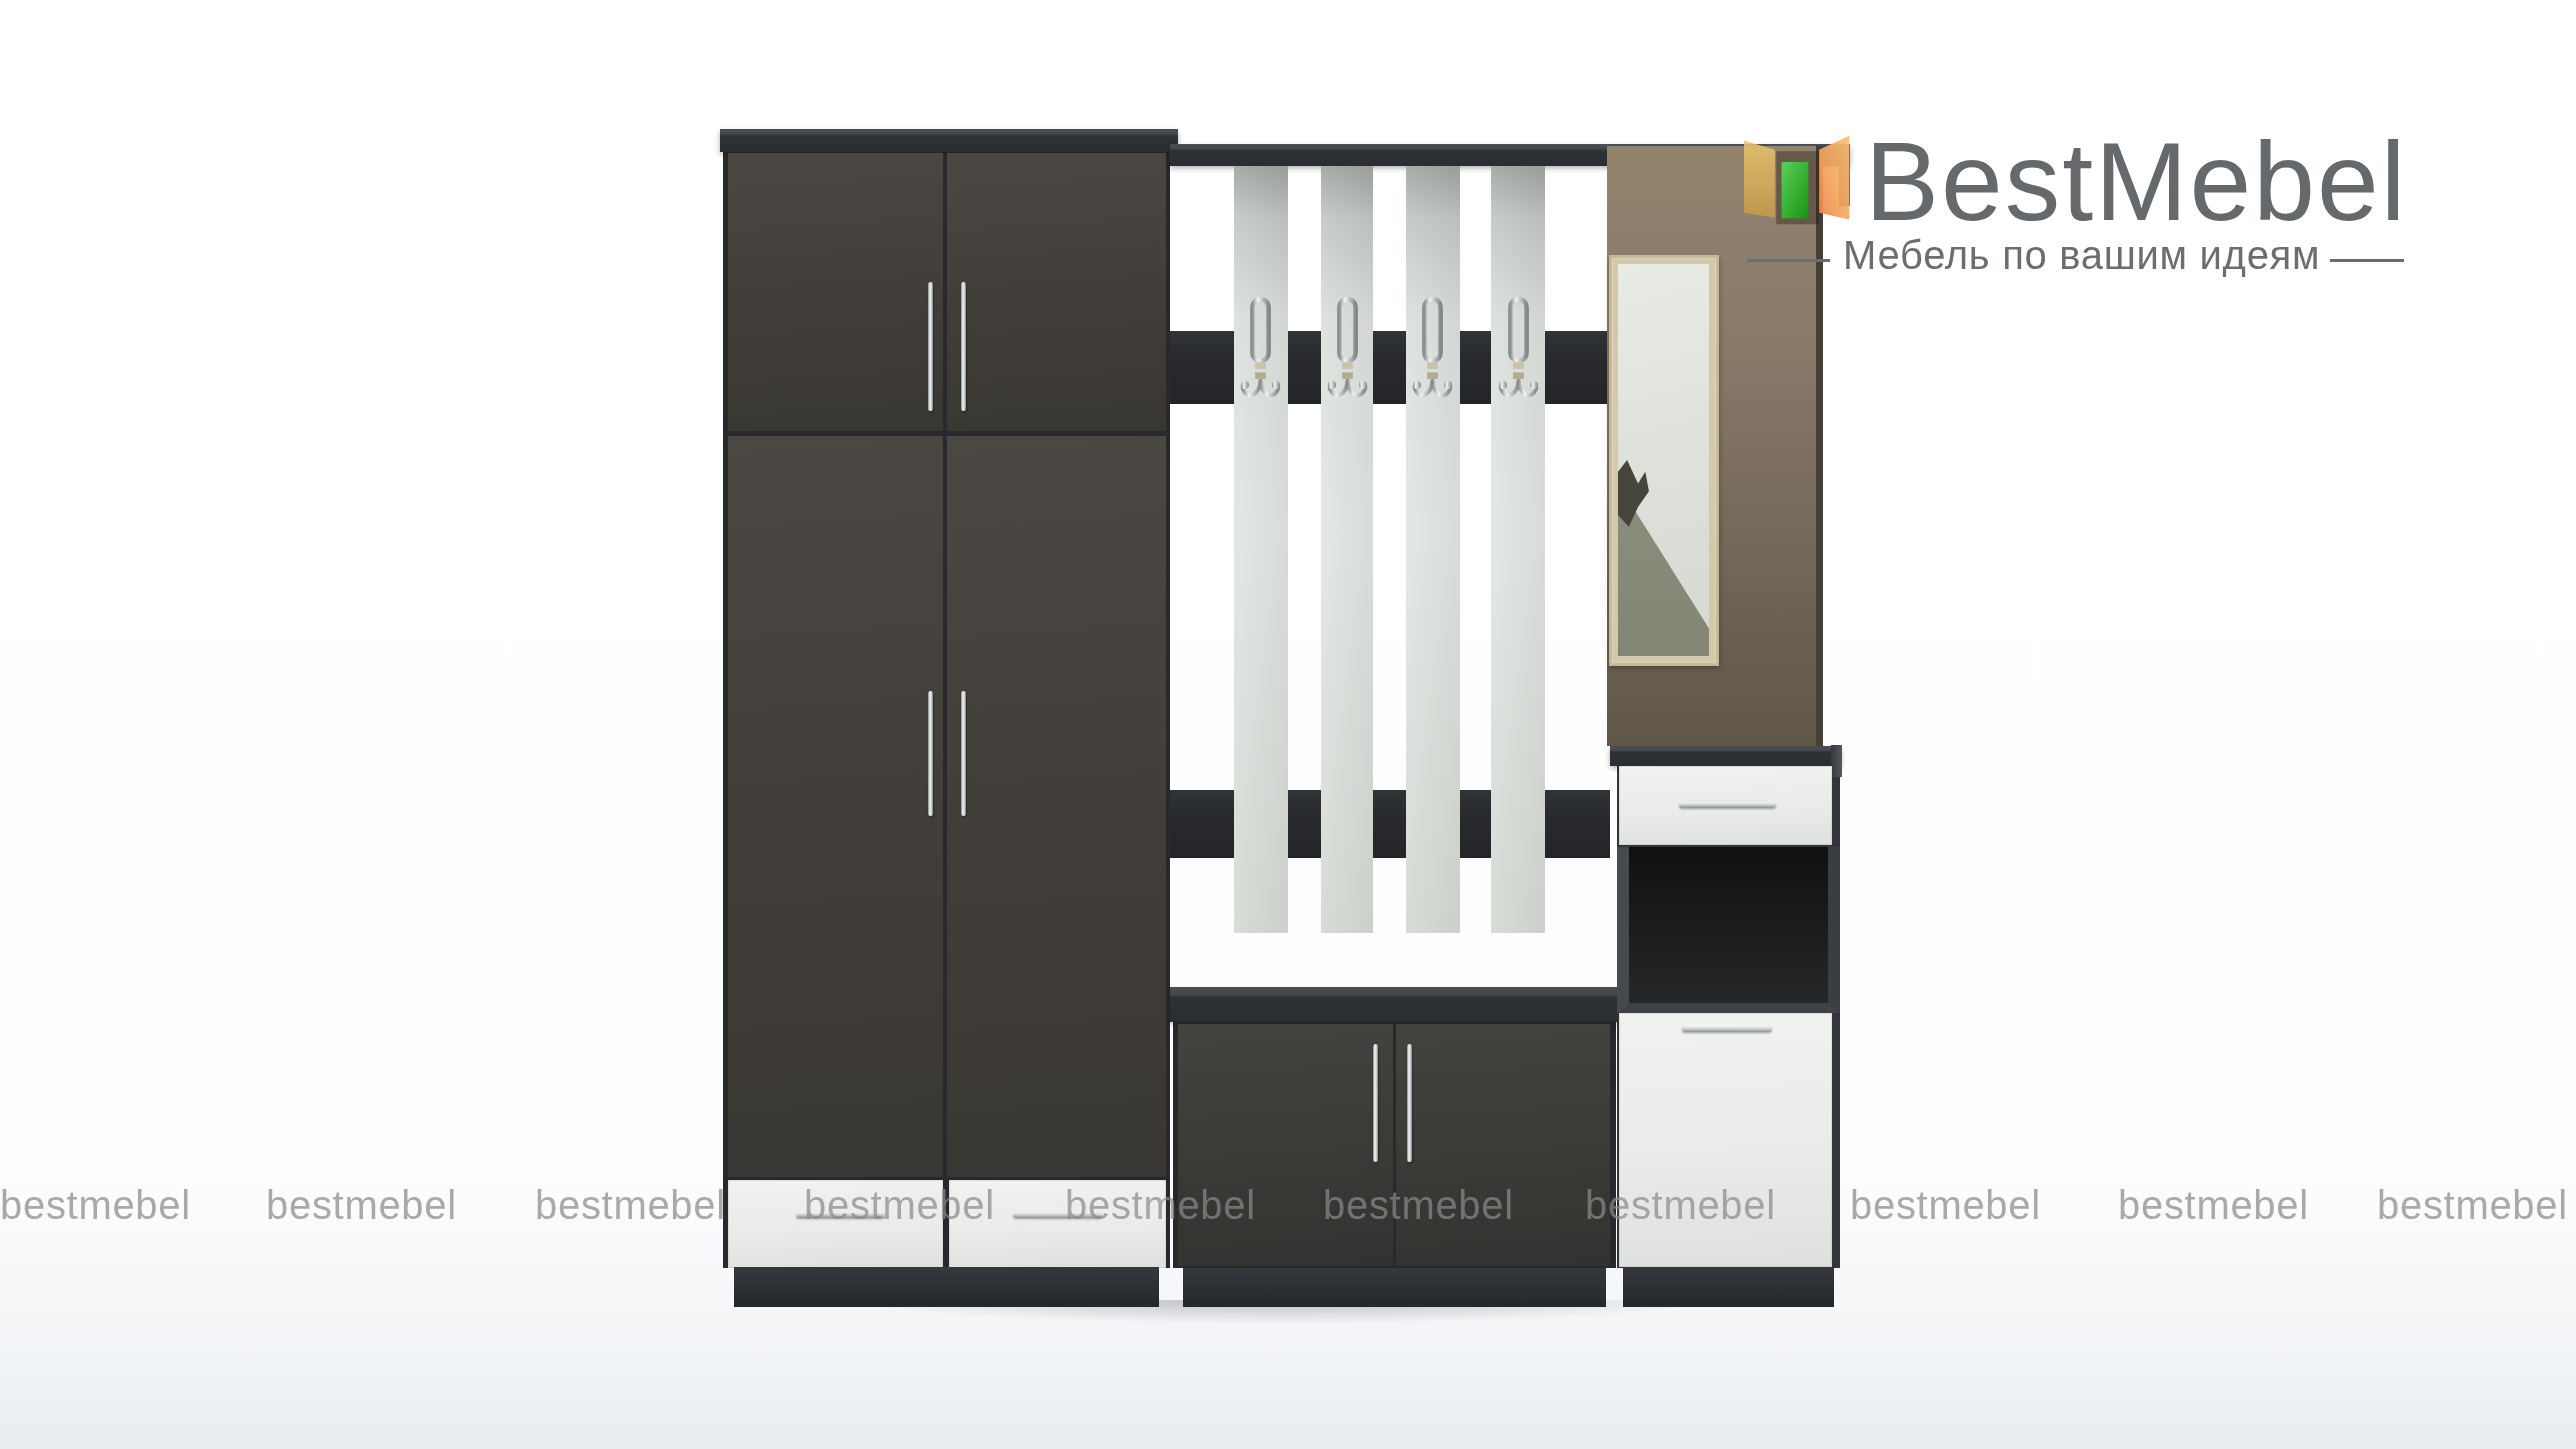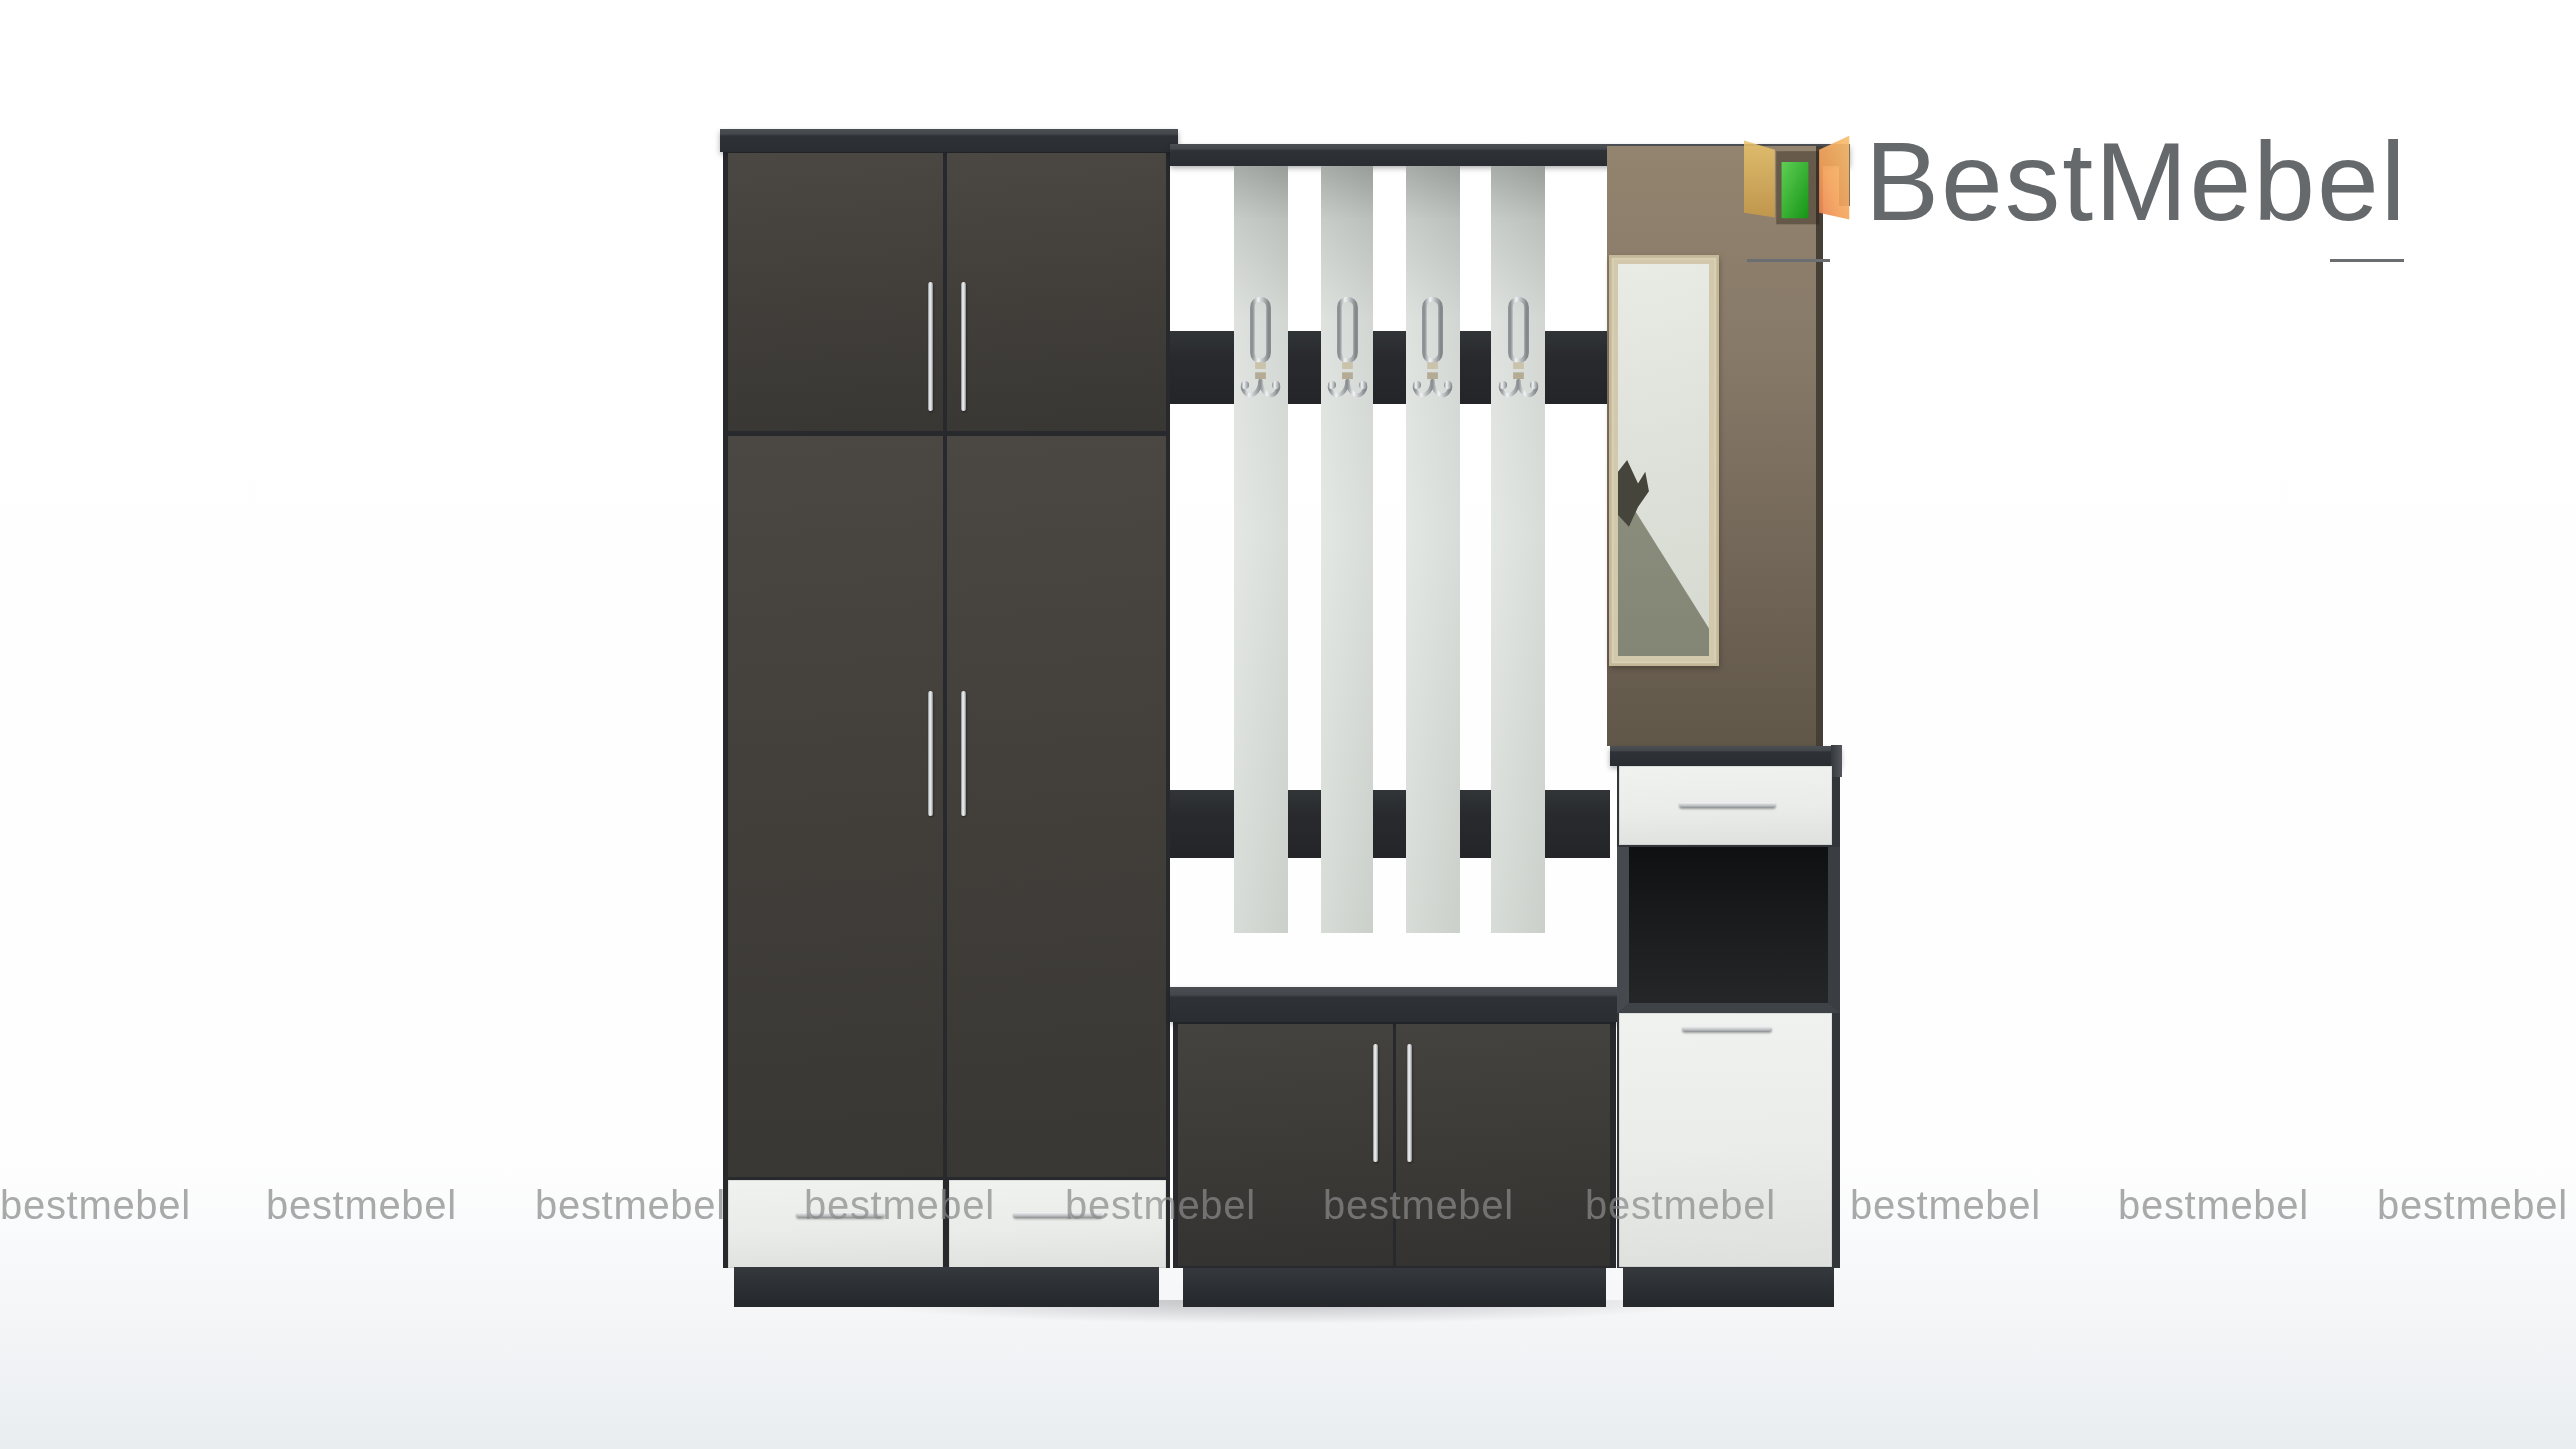--- a/index.html
+++ b/index.html
@@ -249,17 +249,18 @@
             <stop offset="1" stop-color="#ec8352"></stop>
         </linearGradient>
       </defs>
       <rect x="54" y="30" width="64" height="109" fill="rgba(42,34,25,.42)"></rect>
       <polygon points="6,14 52,28 52,129 6,122" fill="url(#lgTan)" opacity=".87"></polygon>
       <polygon points="62,46 102,46 102,130 62,130" fill="url(#lgGreen)"></polygon>
       <polygon points="118,28 163,7 163,132 118,122" fill="url(#lgOrange)" opacity=".93"></polygon>
     </svg>
   </div>
   <span class="abs logo-name">BestMebel</span>
+  <span class="abs logo-tagline">Мебель по вашим идеям</span>
   <div class="abs dash dash-l"></div>
   <div class="abs dash dash-r"></div>
 
 </div>
 
 
 </body></html>

